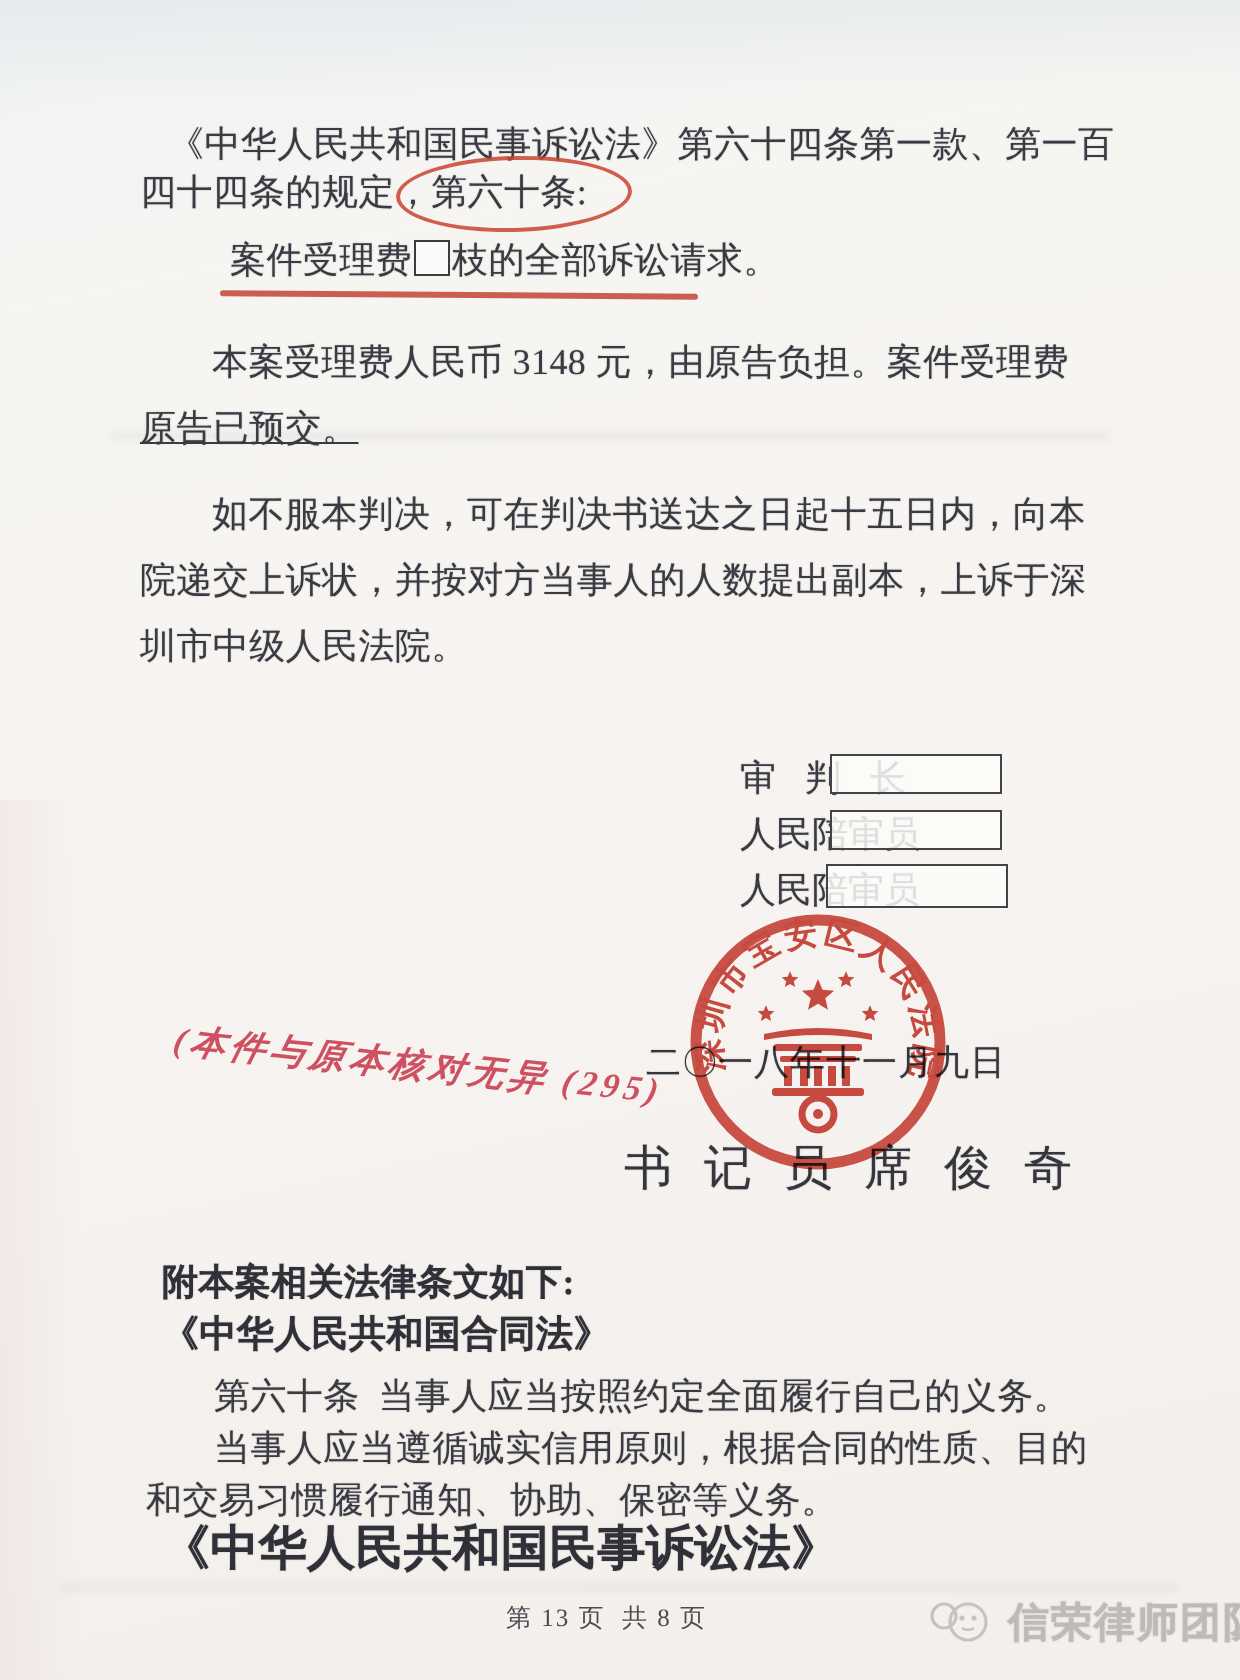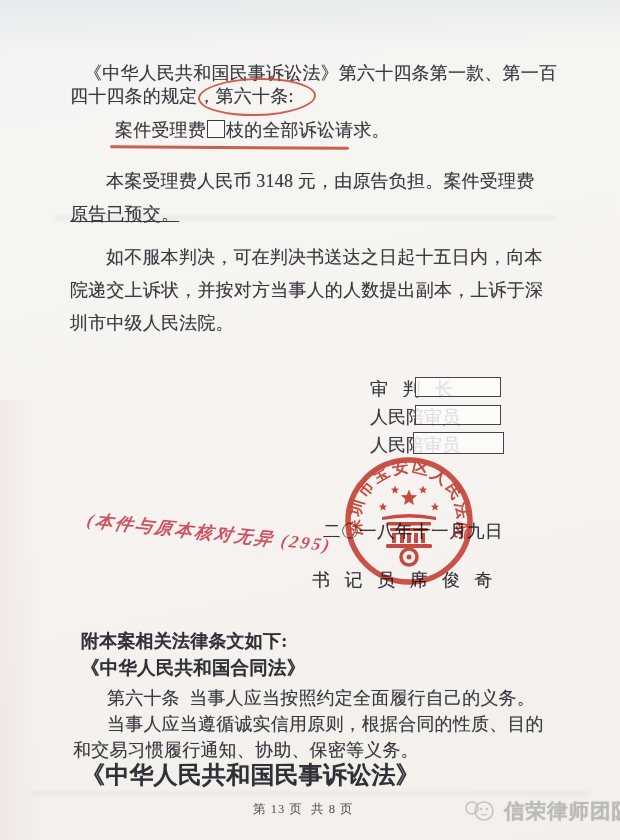--- a/index.html
+++ b/index.html
@@ -46,21 +46,21 @@
     position:absolute;left:90px;top:508px;font-size:17.5px;letter-spacing:2.5px;
     font-style:italic;white-space:pre;
     transform:rotate(6deg) skewX(-7deg);transform-origin:left top;
     font-weight:600;opacity:.92;
   }
   .date-line{
     position:absolute;left:323px;top:519px;font-size:17.5px;letter-spacing:.5px;
     white-space:pre;z-index:2;color:#35353d;text-shadow:0 0 .7px rgba(58,58,66,.45);
   }
   .clerk{
-    position:absolute;left:312px;font-size:18px;white-space:pre;word-spacing:10px;
+    position:absolute;left:312px;font-size:24px;white-space:pre;word-spacing:10px;
     z-index:2;color:#35353d;text-shadow:0 0 .7px rgba(58,58,66,.45);
   }
   .seal{
     position:absolute;left:342px;top:454px;width:134px;height:134px;z-index:3;
     mix-blend-mode:multiply;opacity:.9;
   }
   .footer-page{
     position:absolute;left:253px;top:801px;font-size:12.5px;letter-spacing:1px;
     color:#4b4b52;white-space:pre;
   }

